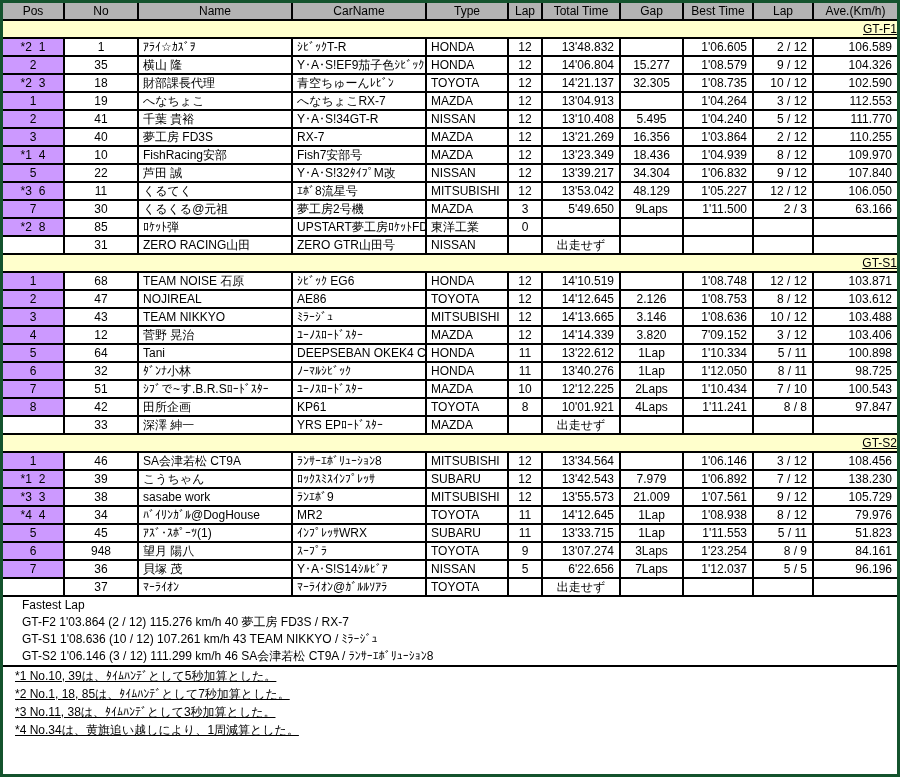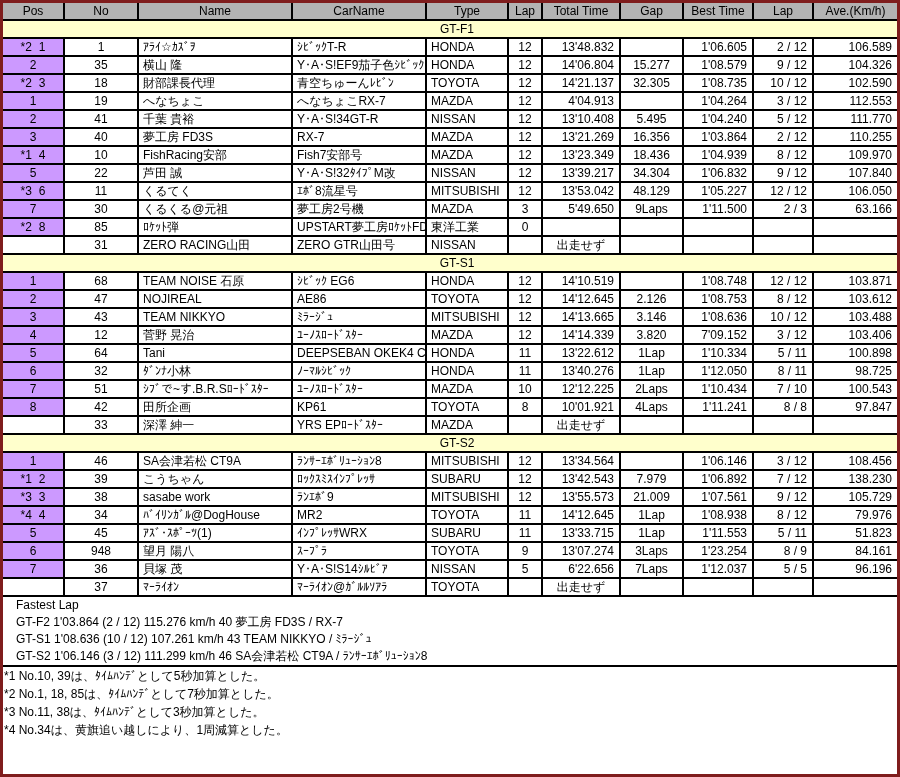--- a/index.html
+++ b/index.html
@@ -1,42 +1,42 @@
 <!DOCTYPE html>
 <html><head>
 <meta charset="utf-8">
 <style>
   html,body { margin:0; padding:0; background:#fff; }
   .sheet {
     width:900px; height:777px; box-sizing:border-box;
-    border:3px solid #7f1d1d; background:#fff;
+    border:3px solid #14532d; background:#fff;
     font-family:"Liberation Sans","DejaVu Sans",sans-serif;
     font-size:12px; color:#000;
   }
   .row {
     display:grid;
     grid-template-columns:60px 72px 152px 132px 80px 32px 76px 61px 68px 58px 1fr;
     gap:2px; background:#000; border-bottom:2px solid #000;
   }
   .cell {
     background:#fff; height:16px; line-height:16px;
     overflow:hidden; white-space:nowrap; box-sizing:border-box;
   }
   .header .cell { background:#b3b3b3; text-align:center; }
-  .sec { background:#ffffcc; text-align:center; padding-left:14px; grid-column:1 / -1; }
+  .sec { background:#ffffcc; text-align:right; padding-left:14px; grid-column:1 / -1;text-decoration:underline; }
   .al { text-align:left; padding-left:4px; }
   .ac { text-align:center; }
   .ar { text-align:right; padding-right:5px; }
   .pos { display:flex; justify-content:center; align-items:center; gap:7px; }
   .pos.filled { background:#cc99ff; }
   .note, .pnum { display:inline-block; }
   .textblock { background:#fff; border-bottom:2px solid #000; }
   .textblock:last-child { border-bottom:none; }
-  .fl-line { height:17px; line-height:17px; padding-left:13px; white-space:nowrap; overflow:hidden; }
-  .fn-line { height:18px; line-height:18px; padding-left:1px; white-space:nowrap; overflow:hidden; }
+  .fl-line { height:17px; line-height:17px; padding-left:19px; white-space:nowrap; overflow:hidden; }
+  .fn-line { height:18px; line-height:18px; padding-left:12px; white-space:nowrap; overflow:hidden;text-decoration:underline; }
 </style>
 </head>
 <body>
 
 <div class="sheet">
   <div class="row header">
     <div class="cell">Pos</div>
     <div class="cell">No</div>
     <div class="cell">Name</div>
     <div class="cell">CarName</div>
@@ -102,21 +102,21 @@
       </div>
       <div class="row">
         <div class="cell pos filled">
           <div class="pnum">1</div>
         </div>
         <div class="cell ac">19</div>
         <div class="cell al">へなちょこ</div>
         <div class="cell al">へなちょこRX-7</div>
         <div class="cell al">MAZDA</div>
         <div class="cell ac">12</div>
-        <div class="cell ar">4'04.913</div>
+        <div class="cell ar">13'04.913</div>
         <div class="cell ac"></div>
         <div class="cell ar">1'04.264</div>
         <div class="cell ar">3 / 12</div>
         <div class="cell ar">112.553</div>
       </div>
       <div class="row">
         <div class="cell pos filled">
           <div class="pnum">2</div>
         </div>
         <div class="cell ac">41</div>

